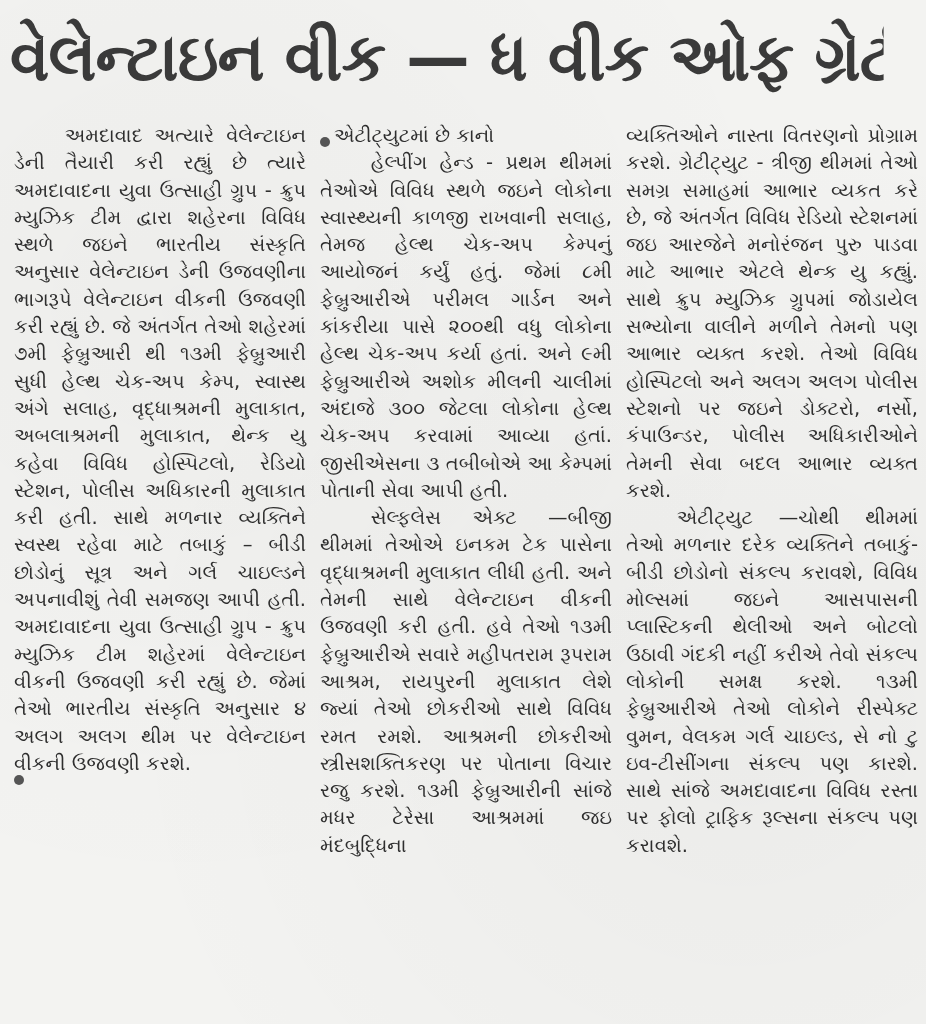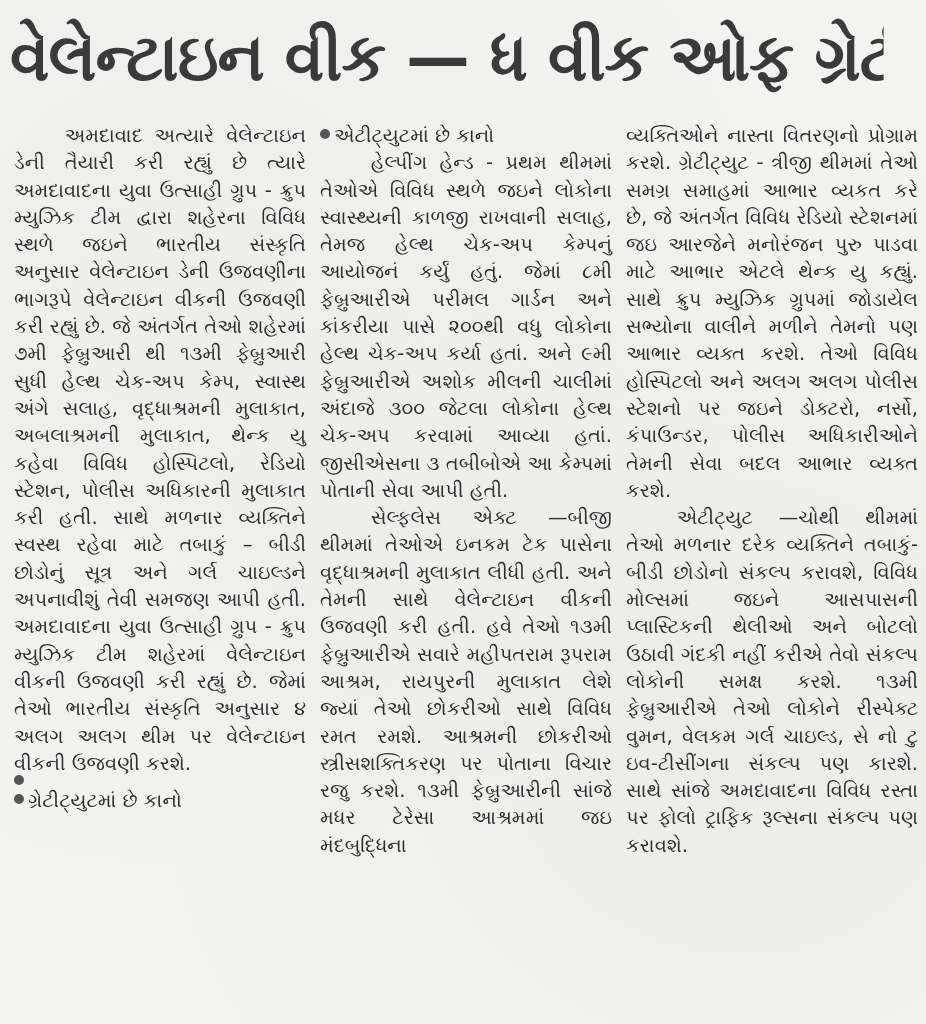--- a/index.html
+++ b/index.html
@@ -56,21 +56,21 @@
     text-align: justify;
   }
   .col p {
     margin: 0;
   }
   .indent {
     text-indent: 2.6em;
   }
   .bullet {
     display: flex;
-    align-items: center;
+    align-items: flex-end;
     gap: 4px;
     text-align: left;
   }
   .bullet-dot {
     display: inline-block;
     width: 10px;
     height: 10px;
     border-radius: 50%;
     background: #555;
     flex: 0 0 10px;
@@ -84,24 +84,20 @@
 
   <div class="headline">વેલેન્ટાઇન વીક — ધ વીક ઓફ ગ્રેટીટ્યુડ</div>
 
   <div class="columns">
 
     <div class="col">
       <p class="indent">અમદાવાદ અત્યારે વેલેન્ટાઇન ડેની તૈયારી કરી રહ્યું છે ત્યારે અમદાવાદના યુવા ઉત્સાહી ગ્રુપ - ક્રુપ મ્યુઝિક ટીમ દ્વારા શહેરના વિવિધ સ્થળે જઇને ભારતીય સંસ્કૃતિ અનુસાર વેલેન્ટાઇન ડેની ઉજવણીના ભાગરૂપે વેલેન્ટાઇન વીકની ઉજવણી કરી રહ્યું છે. જે અંતર્ગત તેઓ શહેરમાં ૭મી ફેબ્રુઆરી થી ૧૩મી ફેબ્રુઆરી સુધી હેલ્થ ચેક-અપ કેમ્પ, સ્વાસ્થ અંગે સલાહ, વૃદ્ધાશ્રમની મુલાકાત, અબલાશ્રમની મુલાકાત, થેન્ક યુ કહેવા વિવિધ હોસ્પિટલો, રેડિયો સ્ટેશન, પોલીસ અધિકારની મુલાકાત કરી હતી. સાથે મળનાર વ્યક્તિને સ્વસ્થ રહેવા માટે તબાકું – બીડી છોડોનું સૂત્ર અને ગર્લ ચાઇલ્ડને અપનાવીશું તેવી સમજણ આપી હતી. અમદાવાદના યુવા ઉત્સાહી ગ્રુપ - ક્રુપ મ્યુઝિક ટીમ શહેરમાં વેલેન્ટાઇન વીકની ઉજવણી કરી રહ્યું છે. જેમાં તેઓ ભારતીય સંસ્કૃતિ અનુસાર ૪ અલગ અલગ થીમ પર વેલેન્ટાઇન વીકની ઉજવણી કરશે.</p>
       <div class="bullet">
         <span class="bullet-dot"></span>
       </div>
-      <div class="bullet">
-        <span class="bullet-dot"></span>
-        <span>ગ્રેટીટ્યુટમાં છે કાનો</span>
-      </div>
     </div>
 
     <div class="col">
       <div class="bullet">
         <span class="bullet-dot"></span>
         <span>એટીટ્યુટમાં છે કાનો</span>
       </div>
       <p class="indent">હેલ્પીંગ હેન્ડ - પ્રથમ થીમમાં તેઓએ વિવિધ સ્થળે જઇને લોકોના સ્વાસ્થ્યની કાળજી રાખવાની સલાહ, તેમજ હેલ્થ ચેક-અપ કેમ્પનું આયોજનં કર્યું હતું. જેમાં ૮મી ફેબ્રુઆરીએ પરીમલ ગાર્ડન અને કાંકરીયા પાસે ૨૦૦થી વધુ લોકોના હેલ્થ ચેક-અપ કર્યા હતાં. અને ૯મી ફેબ્રુઆરીએ અશોક મીલની ચાલીમાં અંદાજે ૩૦૦ જેટલા લોકોના હેલ્થ ચેક-અપ કરવામાં આવ્યા હતાં. જીસીએસના ૩ તબીબોએ આ કેમ્પમાં પોતાની સેવા આપી હતી.</p>
       <p class="indent">સેલ્ફલેસ એક્ટ —બીજી થીમમાં તેઓએ ઇનકમ ટેક પાસેના વૃદ્ધાશ્રમની મુલાકાત લીધી હતી. અને તેમની સાથે વેલેન્ટાઇન વીકની ઉજવણી કરી હતી. હવે તેઓ ૧૩મી ફેબ્રુઆરીએ સવારે મહીપતરામ રૂપરામ આશ્રમ, રાયપુરની મુલાકાત લેશે જ્યાં તેઓ છોકરીઓ સાથે વિવિધ રમત રમશે. આશ્રમની છોકરીઓ સ્ત્રીસશક્તિકરણ પર પોતાના વિચાર રજુ કરશે. ૧૩મી ફેબ્રુઆરીની સાંજે મધર ટેરેસા આશ્રમમાં જઇ મંદબુદ્ધિના</p>
     </div>

